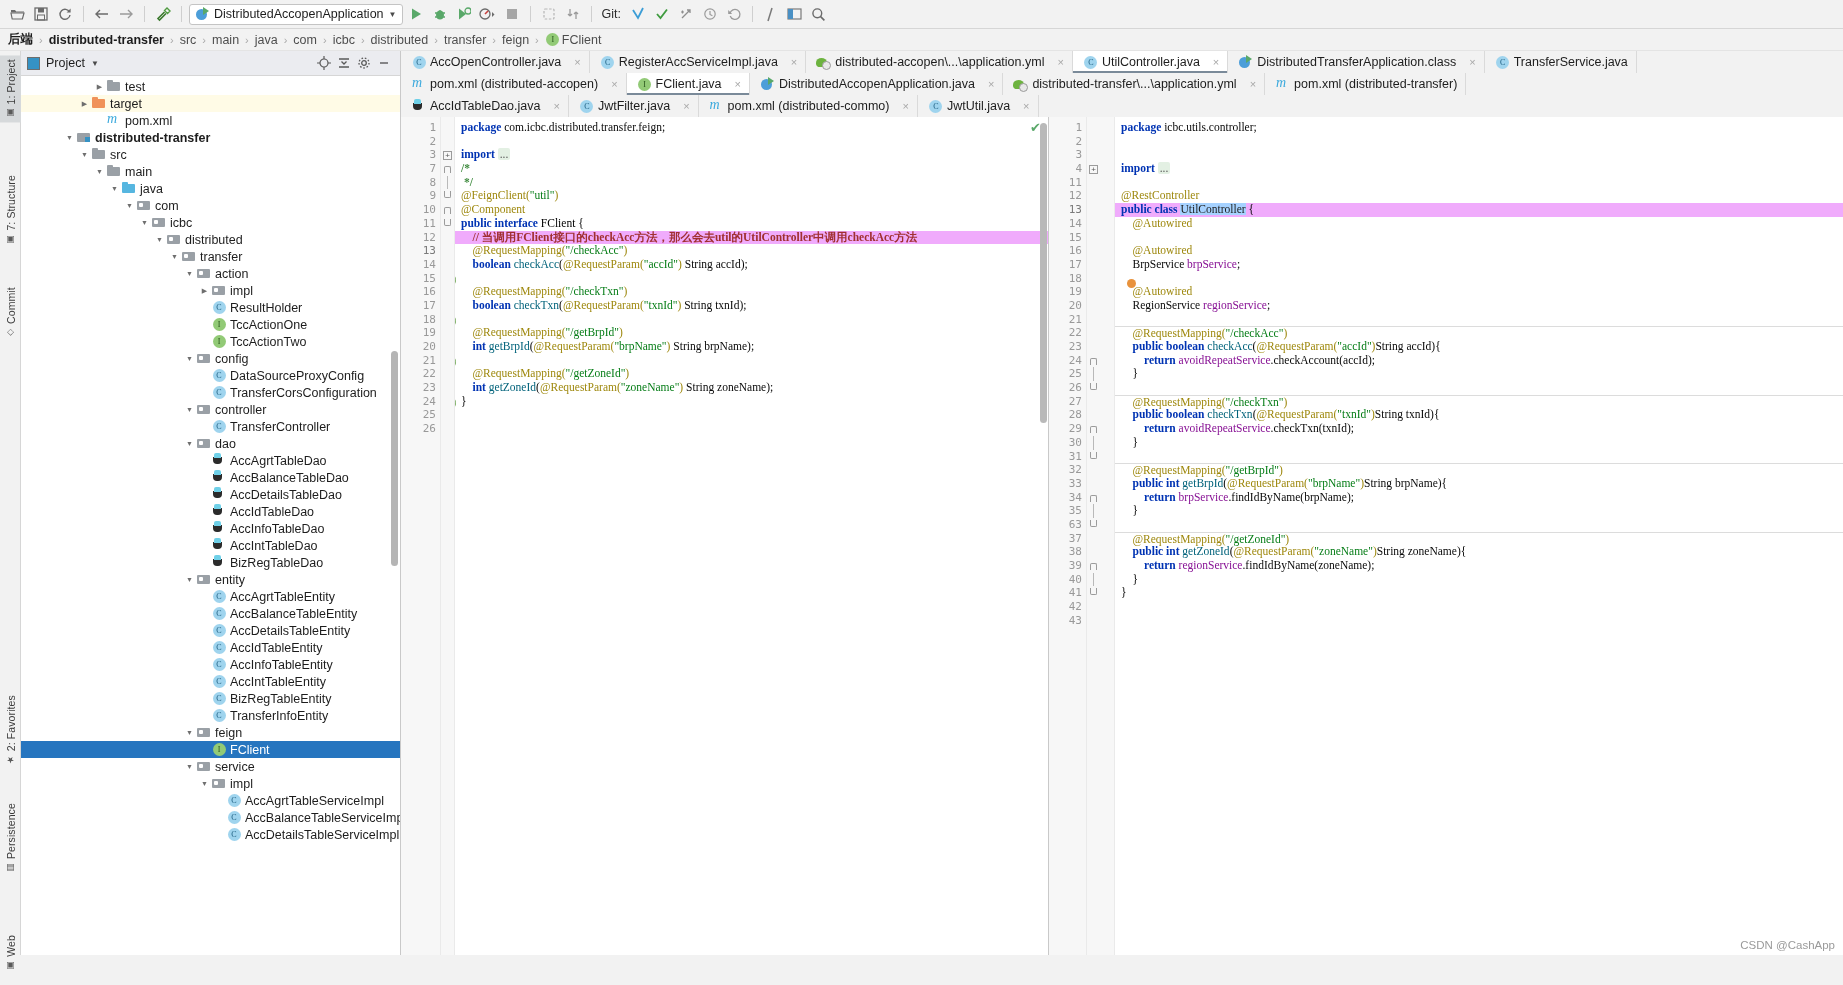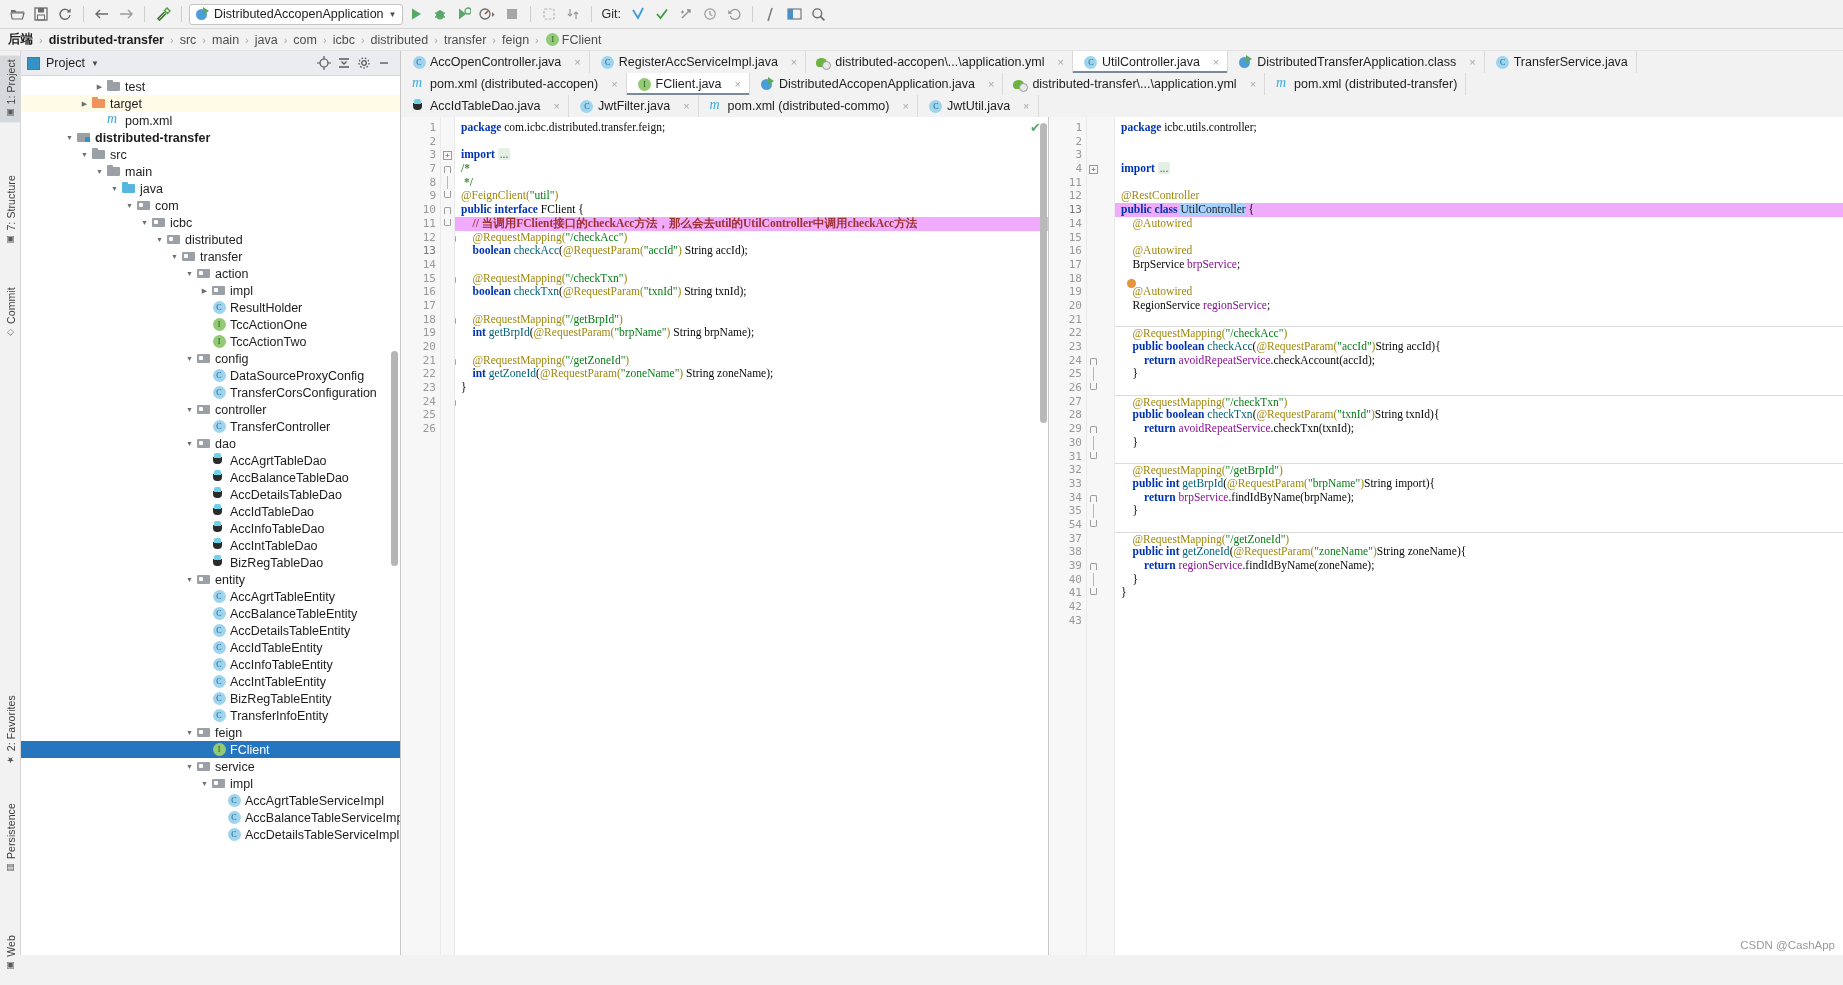--- a/index.html
+++ b/index.html
@@ -929,20 +929,21 @@
                 <div class="fline"></div>
                 <div class="fline"></div>
               </div>
             <div class="code" id="codeL">
                 <div class="cline"><span class="kw">package </span><span class="plain">com.icbc.distributed.transfer.feign;</span></div>
                 <div class="cline">&nbsp;</div>
                 <div class="cline"><span class="kw">import </span><span class="fold-ph">...</span></div>
                 <div class="cline"><span class="cmt-doc">/*</span></div>
                 <div class="cline"><span class="cmt-doc"> */</span></div>
                 <div class="cline"><span class="ann">@FeignClient(</span><span class="str">"util"</span><span class="ann">)</span></div>
+                <div class="cline"><span class="ann">@Component</span></div>
                 <div class="cline"><span class="kw">public interface </span><span class="cls">FClient</span><span class="plain"> {</span></div>
                 <div class="cline cur"><span class="cmt-hl">    // 当调用FClient接口的checkAcc方法，那么会去util的UtilController中调用checkAcc方法</span></div>
                 <div class="cline"><span class="ann">    @RequestMapping(</span><span class="str">"/checkAcc"</span><span class="ann">)</span></div>
                 <div class="cline"><span class="kw">    boolean </span><span class="mth">checkAcc</span><span class="plain">(</span><span class="ann">@RequestParam(</span><span class="str">"accId"</span><span class="ann">) </span><span class="plain">String accId);</span></div>
                 <div class="cline">&nbsp;</div>
                 <div class="cline"><span class="ann">    @RequestMapping(</span><span class="str">"/checkTxn"</span><span class="ann">)</span></div>
                 <div class="cline"><span class="kw">    boolean </span><span class="mth">checkTxn</span><span class="plain">(</span><span class="ann">@RequestParam(</span><span class="str">"txnId"</span><span class="ann">) </span><span class="plain">String txnId);</span></div>
                 <div class="cline">&nbsp;</div>
                 <div class="cline"><span class="ann">    @RequestMapping(</span><span class="str">"/getBrpId"</span><span class="ann">)</span></div>
                 <div class="cline"><span class="kw">    int </span><span class="mth">getBrpId</span><span class="plain">(</span><span class="ann">@RequestParam(</span><span class="str">"brpName"</span><span class="ann">) </span><span class="plain">String brpName);</span></div>
@@ -982,21 +983,21 @@
                 <div class="gline">26</div>
                 <div class="gline">27</div>
                 <div class="gline">28</div>
                 <div class="gline">29<span class="gmark gm-impl"></span></div>
                 <div class="gline">30</div>
                 <div class="gline">31</div>
                 <div class="gline">32</div>
                 <div class="gline">33</div>
                 <div class="gline">34<span class="gmark gm-impl"></span></div>
                 <div class="gline">35</div>
-                <div class="gline">54</div>
+                <div class="gline">63</div>
                 <div class="gline">37</div>
                 <div class="gline">38</div>
                 <div class="gline">39<span class="gmark gm-impl"></span></div>
                 <div class="gline">40</div>
                 <div class="gline">41</div>
                 <div class="gline">42</div>
                 <div class="gline">43</div>
               </div>
             <div class="fold" id="foldR" style="flex:0 0 28px">
                 <div class="fline"></div>
@@ -1083,21 +1084,21 @@
                 <div class="cline"><span class="kw">    public boolean </span><span class="mth">checkAcc</span><span class="plain">(</span><span class="ann">@RequestParam(</span><span class="str">"accId"</span><span class="ann">)</span><span class="plain">String accId){</span></div>
                 <div class="cline"><span class="kw">        return </span><span class="fld">avoidRepeatService</span><span class="plain">.checkAccount(accId);</span></div>
                 <div class="cline"><span class="plain">    }</span></div>
                 <div class="cline">&nbsp;</div>
                 <div class="cline sepline"><span class="ann">    @RequestMapping(</span><span class="str">"/checkTxn"</span><span class="ann">)</span></div>
                 <div class="cline"><span class="kw">    public boolean </span><span class="mth">checkTxn</span><span class="plain">(</span><span class="ann">@RequestParam(</span><span class="str">"txnId"</span><span class="ann">)</span><span class="plain">String txnId){</span></div>
                 <div class="cline"><span class="kw">        return </span><span class="fld">avoidRepeatService</span><span class="plain">.checkTxn(txnId);</span></div>
                 <div class="cline"><span class="plain">    }</span></div>
                 <div class="cline">&nbsp;</div>
                 <div class="cline sepline"><span class="ann">    @RequestMapping(</span><span class="str">"/getBrpId"</span><span class="ann">)</span></div>
-                <div class="cline"><span class="kw">    public int </span><span class="mth">getBrpId</span><span class="plain">(</span><span class="ann">@RequestParam(</span><span class="str">"brpName"</span><span class="ann">)</span><span class="plain">String import){</span></div>
+                <div class="cline"><span class="kw">    public int </span><span class="mth">getBrpId</span><span class="plain">(</span><span class="ann">@RequestParam(</span><span class="str">"brpName"</span><span class="ann">)</span><span class="plain">String brpName){</span></div>
                 <div class="cline"><span class="kw">        return </span><span class="fld">brpService</span><span class="plain">.findIdByName(brpName);</span></div>
                 <div class="cline"><span class="plain">    }</span></div>
                 <div class="cline">&nbsp;</div>
                 <div class="cline sepline"><span class="ann">    @RequestMapping(</span><span class="str">"/getZoneId"</span><span class="ann">)</span></div>
                 <div class="cline"><span class="kw">    public int </span><span class="mth">getZoneId</span><span class="plain">(</span><span class="ann">@RequestParam(</span><span class="str">"zoneName"</span><span class="ann">)</span><span class="plain">String zoneName){</span></div>
                 <div class="cline"><span class="kw">        return </span><span class="fld">regionService</span><span class="plain">.findIdByName(zoneName);</span></div>
                 <div class="cline"><span class="plain">    }</span></div>
                 <div class="cline"><span class="plain">}</span></div>
                 <div class="cline">&nbsp;</div>
               </div>

